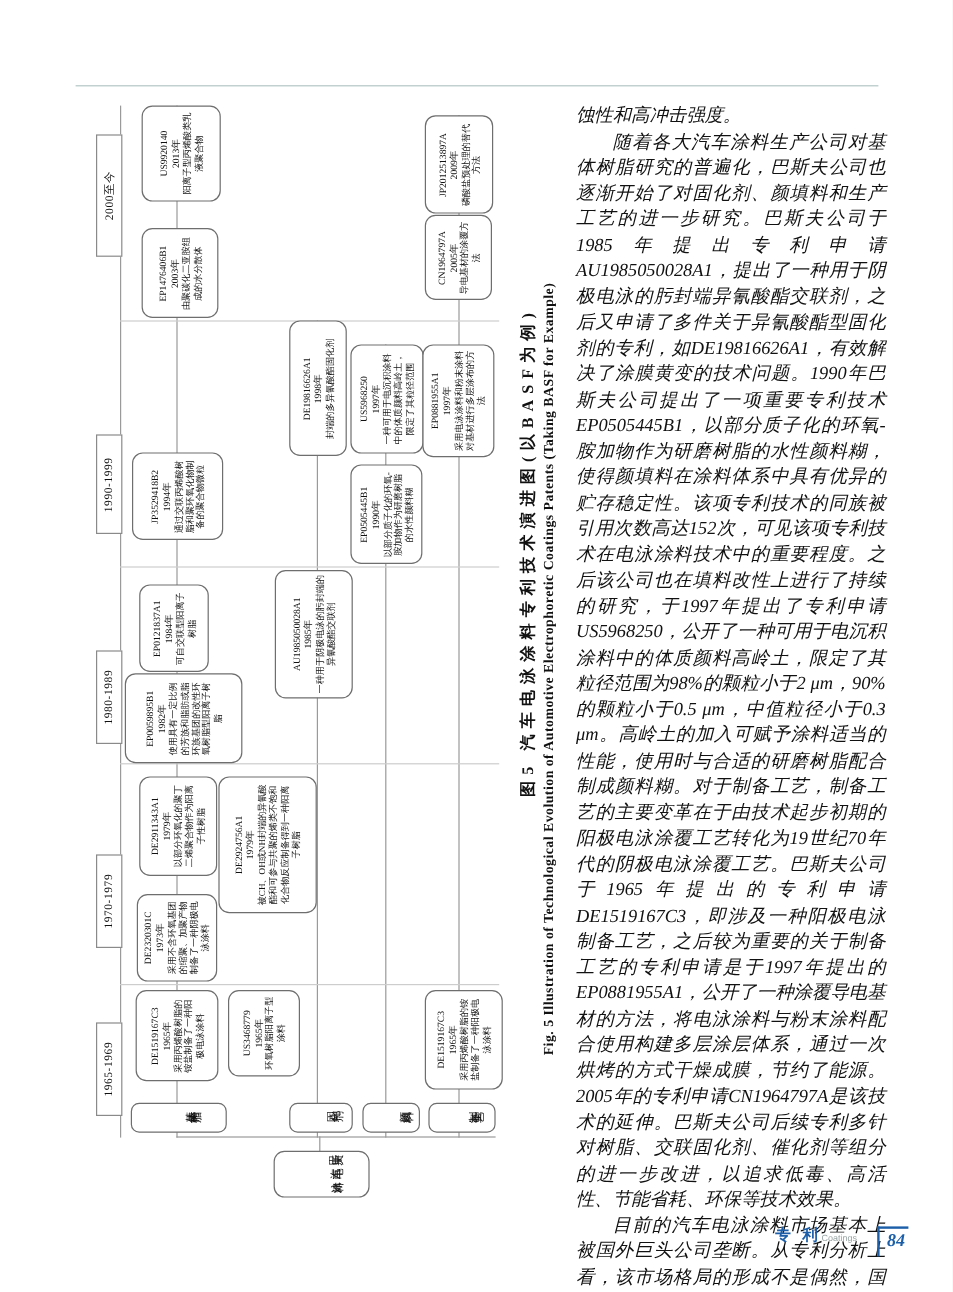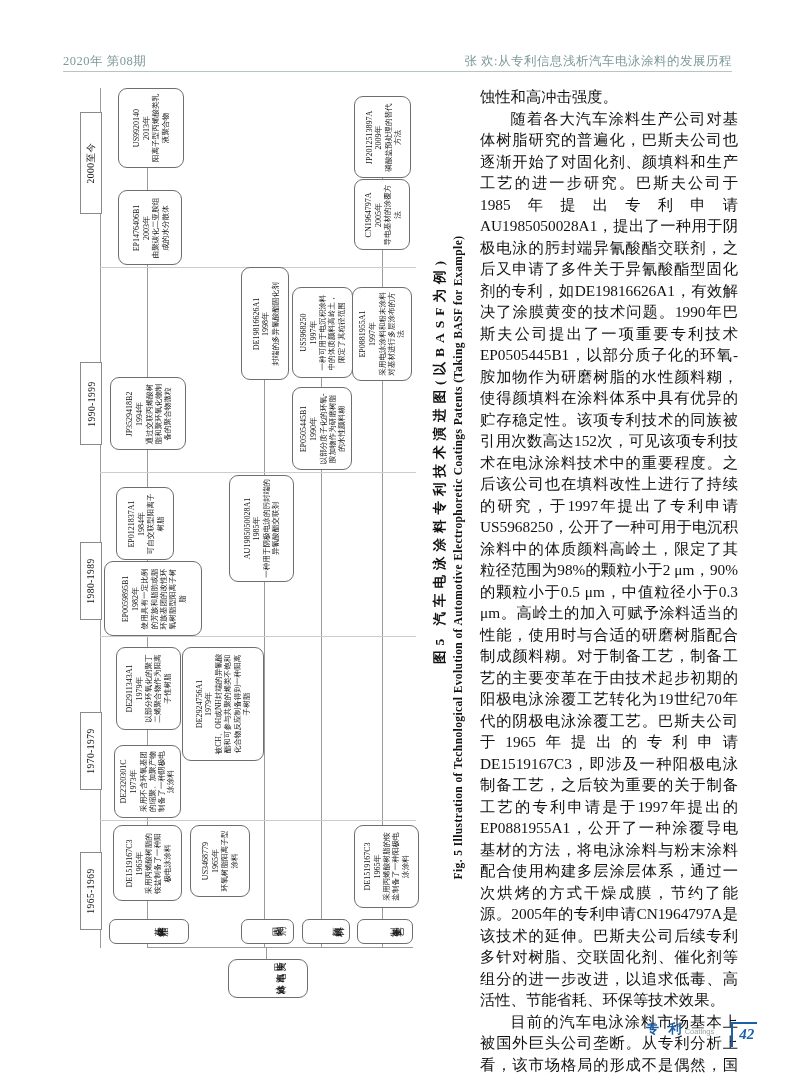--- a/index.html
+++ b/index.html
@@ -26,45 +26,41 @@
   
   #cap-cn{position:absolute;left:431px;top:190px;width:18px;height:540px;}
   #cap-cn .rot{width:540px;height:18px;left:-261px;top:261px;font-size:13.5px;font-weight:bold;
                letter-spacing:5px;white-space:nowrap;flex-direction:row;}
   #cap-en{position:absolute;left:449px;top:70px;width:17px;height:975px;}
   #cap-en .rot{width:975px;height:17px;left:-479px;top:479px;font-size:11.5px;font-weight:bold;
                letter-spacing:.4px;white-space:nowrap;flex-direction:row;}
   
   #body-col{position:absolute;left:480px;top:86px;width:258px;font-size:15.3px;line-height:21.5px;
             text-align:justify;}
-  #body-col p{margin:0;}
+  #body-col p{margin:0;font-style:italic;}
   #body-col p.ind{text-indent:2em;}
   #sec-head{margin:18px 0 10px 0;color:#d8571f;font-weight:bold;font-size:17.5px;
             font-family:"Liberation Sans","DejaVu Sans",sans-serif;}
   #sec-head .sec-num{margin-right:14px;}
   
   #footer{position:absolute;left:646px;top:1022px;display:flex;align-items:flex-start;}
   #footer .jn{display:flex;align-items:flex-end;margin-right:17px;}
   #footer .jn-cn{color:#1c5fa8;font-weight:bold;font-size:13px;letter-spacing:3px;
                  font-family:"Liberation Sans","DejaVu Sans",sans-serif;line-height:14px;}
   #footer .jn-en{color:#9aa4a4;font-size:7.5px;font-family:"Liberation Sans","DejaVu Sans",sans-serif;
                  line-height:8px;margin-top:1px;}
   #footer .pgbracket{border-top:2.5px solid #1c5fa8;border-left:2.5px solid #1c5fa8;
                      padding:1px 3px 4px 6px;}
   #footer .pgnum{color:#1c5fa8;font-style:italic;font-weight:bold;font-size:15px;line-height:16px;}
 </style>
 </head>
 <body>
 
 <div id="page">
 
-  <div id="header">
-    <span>2020年 第08期</span>
-    <span>张 欢:从专利信息浅析汽车电泳涂料的发展历程</span>
-  </div>
   <div id="header-rule"></div>
 
   <div id="figure" class="abs" style="left:0;top:0;width:794px;height:1077px;">
       <div class="line" style="left: 100px; top: 88px; width: 1px; height: 860px;"></div>
       <div class="line" style="left: 147px; top: 88px; width: 1px; height: 860px;"></div>
       <div class="line" style="left: 264px; top: 267px; width: 1px; height: 681px;"></div>
       <div class="line" style="left: 321px; top: 287px; width: 1px; height: 661px;"></div>
       <div class="line" style="left: 382px; top: 96px; width: 1px; height: 852px;"></div>
       <div class="line" style="left: 147px; top: 947px; width: 266px; height: 1px;"></div>
       <div class="line" style="left: 266px; top: 947px; width: 1px; height: 14px;"></div>
@@ -268,17 +264,17 @@
     <p class="ind">随着各大汽车涂料生产公司对基体树脂研究的普遍化，巴斯夫公司也逐渐开始了对固化剂、颜填料和生产工艺的进一步研究。巴斯夫公司于1985年提出专利申请AU1985050028A1，提出了一种用于阴极电泳的肟封端异氰酸酯交联剂，之后又申请了多件关于异氰酸酯型固化剂的专利，如DE19816626A1，有效解决了涂膜黄变的技术问题。1990年巴斯夫公司提出了一项重要专利技术EP0505445B1，以部分质子化的环氧-胺加物作为研磨树脂的水性颜料糊，使得颜填料在涂料体系中具有优异的贮存稳定性。该项专利技术的同族被引用次数高达152次，可见该项专利技术在电泳涂料技术中的重要程度。之后该公司也在填料改性上进行了持续的研究，于1997年提出了专利申请US5968250，公开了一种可用于电沉积涂料中的体质颜料高岭土，限定了其粒径范围为98%的颗粒小于2 μm，90%的颗粒小于0.5 μm，中值粒径小于0.3 μm。高岭土的加入可赋予涂料适当的性能，使用时与合适的研磨树脂配合制成颜料糊。对于制备工艺，制备工艺的主要变革在于由技术起步初期的阳极电泳涂覆工艺转化为19世纪70年代的阴极电泳涂覆工艺。巴斯夫公司于1965年提出的专利申请DE1519167C3，即涉及一种阳极电泳制备工艺，之后较为重要的关于制备工艺的专利申请是于1997年提出的EP0881955A1，公开了一种涂覆导电基材的方法，将电泳涂料与粉末涂料配合使用构建多层涂层体系，通过一次烘烤的方式干燥成膜，节约了能源。2005年的专利申请CN1964797A是该技术的延伸。巴斯夫公司后续专利多针对树脂、交联固化剂、催化剂等组分的进一步改进，以追求低毒、高活性、节能省耗、环保等技术效果。</p>
     <p class="ind">目前的汽车电泳涂料市场基本上被国外巨头公司垄断。从专利分析上看，该市场格局的形成不是偶然，国际</p>
   </div>
 
   <div id="footer">
     <div class="jn">
       <span class="jn-cn">专 利</span>
       <span class="jn-en">Coatings</span>
     </div>
     <div class="pgbracket">
-      <span class="pgnum">42</span>
+      <span class="pgnum">84</span>
     </div>
   </div>
 
 </div>
 
 </body></html>

